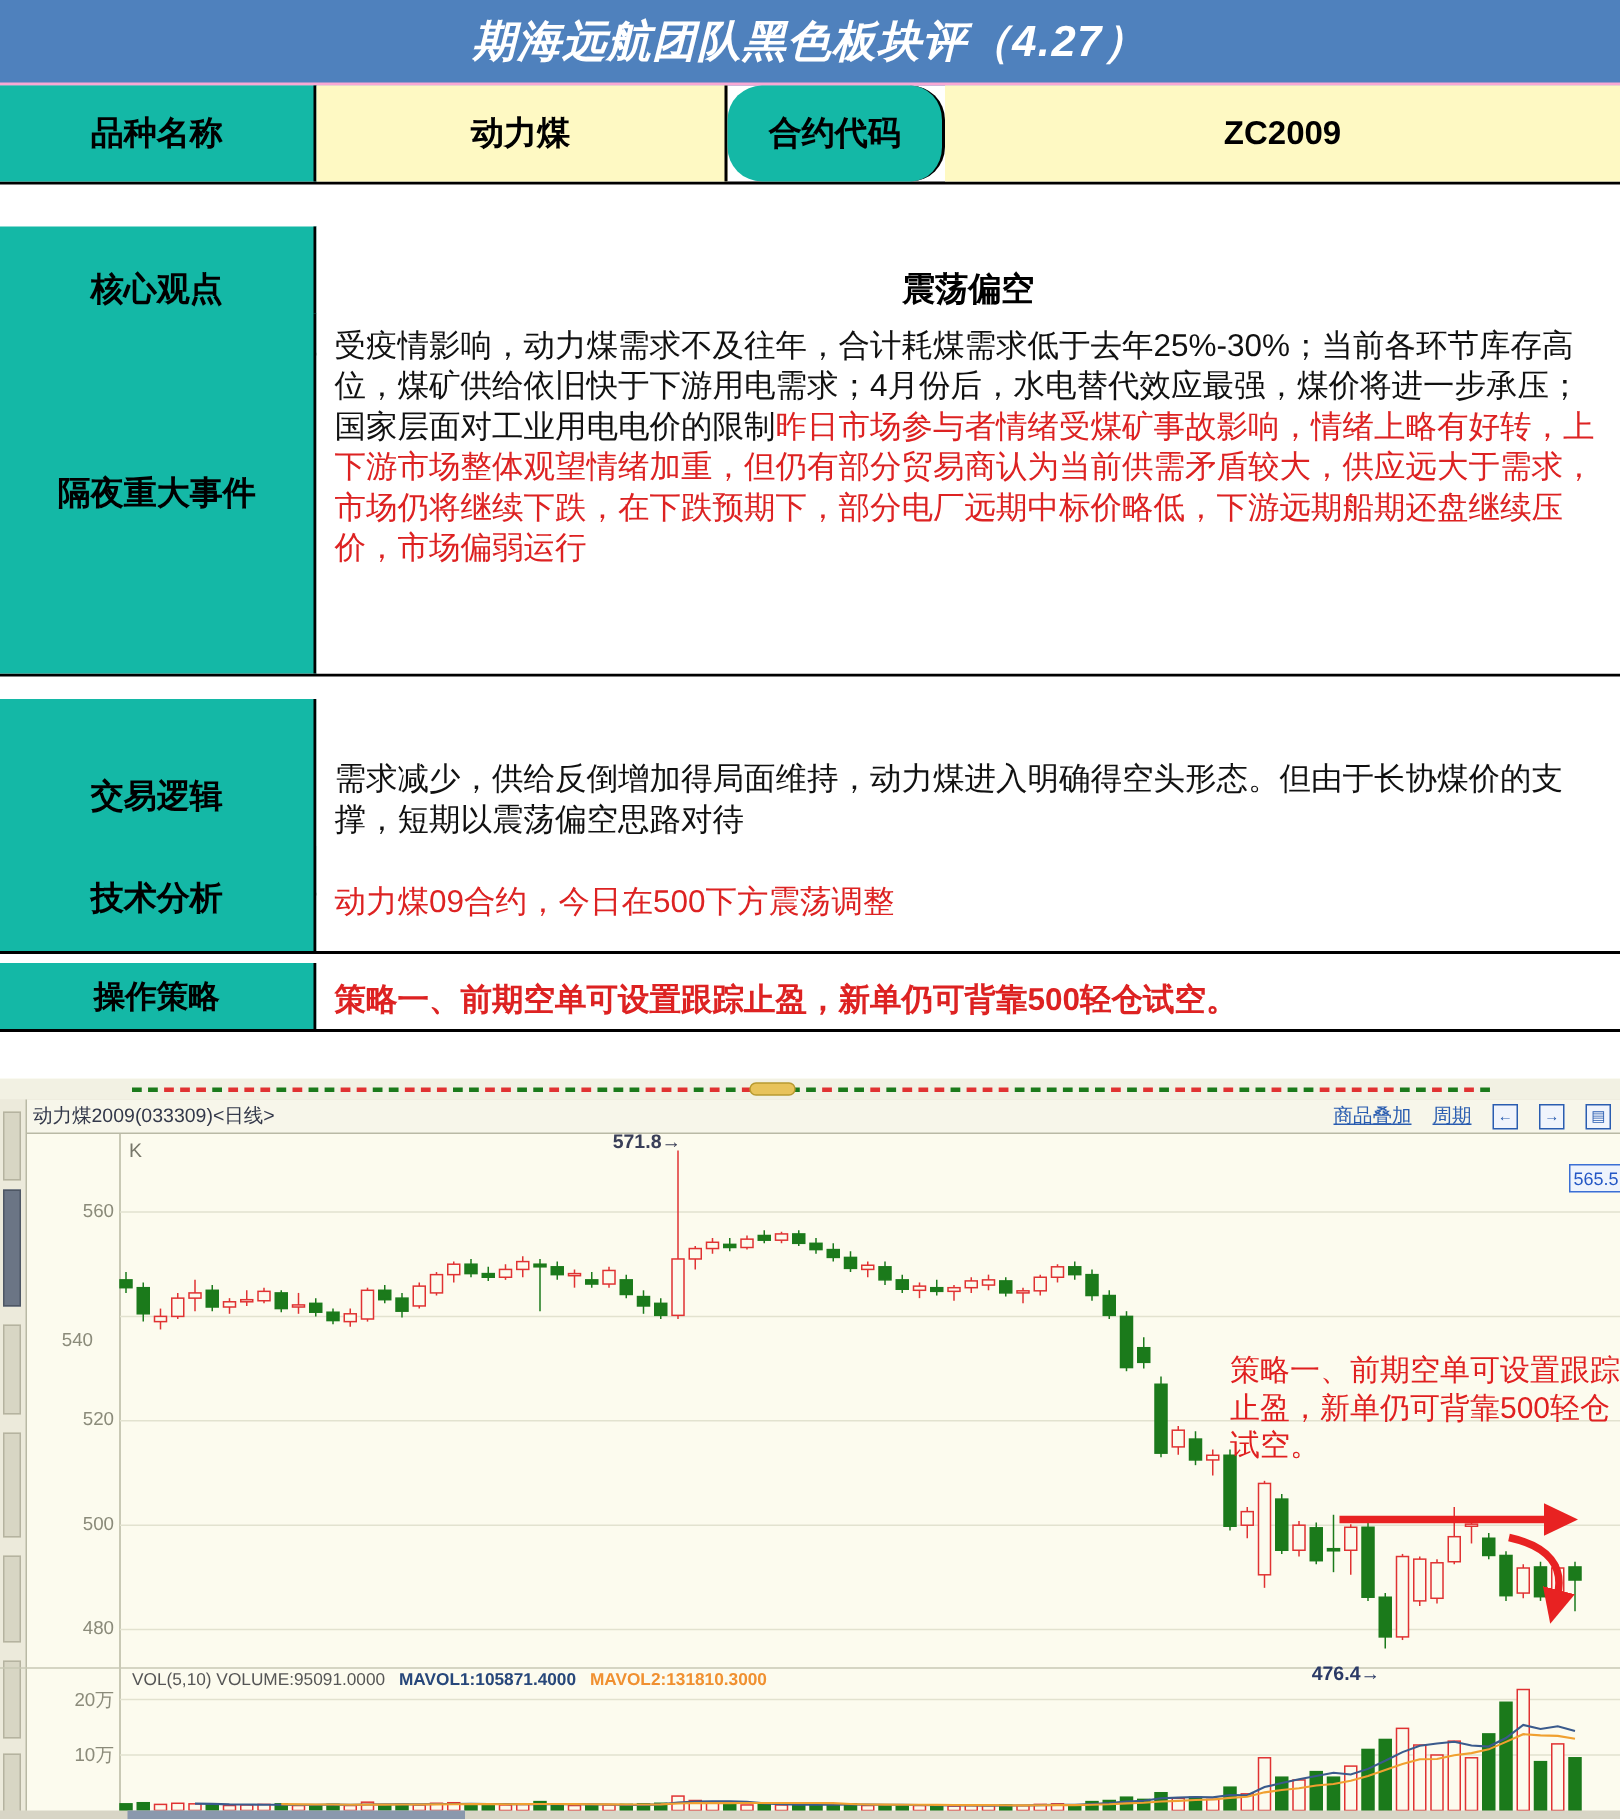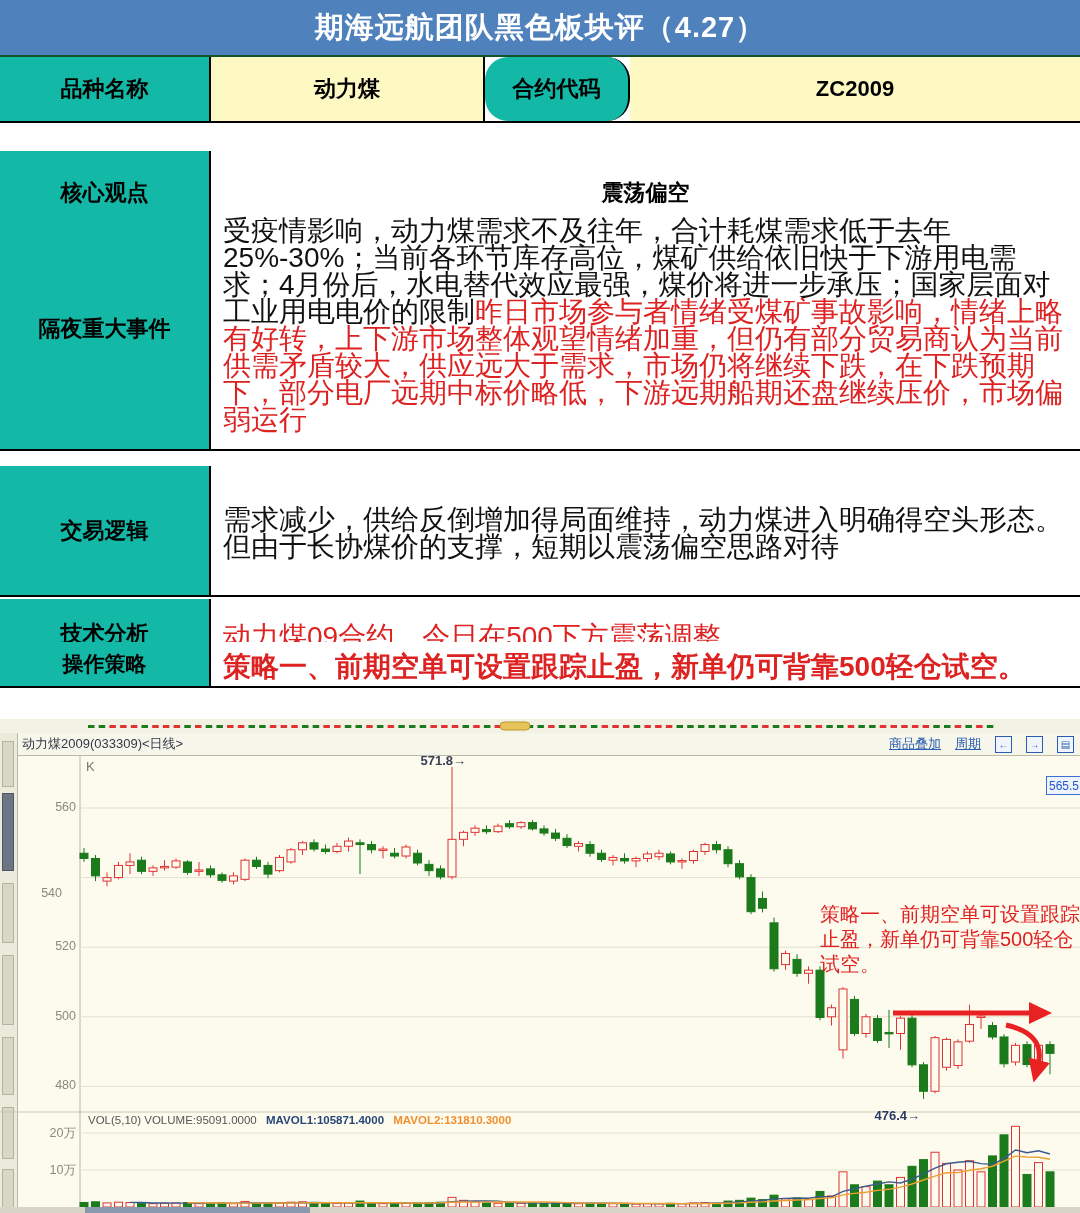--- a/index.html
+++ b/index.html
@@ -1,30 +1,30 @@
 <!DOCTYPE html>
 <html><head>
 <meta charset="utf-8">
 <style>
   html,body{margin:0;padding:0;background:#fff;}
   .stage{position:relative;width:1080px;height:1213px;overflow:hidden;
          font-family:"Liberation Sans","DejaVu Sans",sans-serif;background:#fff;}
   
   .rpt{position:absolute;left:0;top:0;width:1080px;height:719px;box-sizing:border-box;}
   .titlebar{position:absolute;left:0;top:0;width:1080px;height:57px;background:#4f81bd;
-            border-bottom:2px solid #14532d;display:flex;align-items:center;justify-content:center;
-            color:#fff;font-size:29px;font-weight:bold;letter-spacing:1px;box-sizing:border-box;}
+            border-bottom:2px solid #f9a8d4;display:flex;align-items:center;justify-content:center;
+            color:#fff;font-size:29px;font-weight:bold;letter-spacing:1px;box-sizing:border-box;font-style:italic;}
   .row{position:absolute;left:0;width:1080px;display:flex;box-sizing:border-box;border-bottom:2px solid #000;}
   .cell{box-sizing:border-box;border-right:2px solid #000;display:flex;align-items:center;justify-content:center;}
   .cell:last-child{border-right:none;}
   .hcell{background:#14b8a6;font-weight:bold;font-size:22px;color:#000;}
   .peach{background:#fef9c3;font-weight:bold;font-size:22px;color:#000;}
   .wcell{background:#fff;}
   .label-col{width:211px;flex:0 0 211px;}
-  .bodytext{display:block;padding:8px 12px 4px 12px;font-size:28px;line-height:27px;color:#111;text-align:left;width:100%;}
+  .bodytext{display:block;padding:8px 12px 4px 12px;font-size:21px;line-height:27px;color:#111;text-align:left;width:100%;}
   .redtext{color:#dd2222;}
   .centerbig{font-weight:bold;font-size:22px;}
   .vcen{align-items:center;}
   .disclaimer{position:absolute;left:0;top:688px;width:1080px;height:31px;background:#4f81bd;
               color:#fff;font-size:17px;display:flex;align-items:center;justify-content:center;}
   
   .chart{position:absolute;left:0;top:719px;width:1080px;height:494px;background:#fcfbee;overflow:hidden;}
   .navstrip{position:absolute;left:0;top:0;width:1080px;height:14px;background:#f2f1e3;border-bottom:1px solid #d9d8c6;}
   .charttitle{position:absolute;left:0;top:14px;width:1080px;height:23px;background:#f7f6ea;
               border-bottom:1px solid #b9b9a5;display:flex;align-items:center;box-sizing:border-box;}
@@ -77,21 +77,21 @@
       </div>
     </div>
 
     <div class="row" style="top:466px;height:131px;">
       <div class="cell hcell label-col">交易逻辑</div>
       <div class="cell wcell vcen" style="flex:1;">
         <span class="bodytext">需求减少，供给反倒增加得局面维持，动力煤进入明确得空头形态。但由于长协煤价的支撑，短期以震荡偏空思路对待</span>
       </div>
     </div>
 
-    <div class="row" style="top:599px;height:72px;">
+    <div class="row" style="top:564px;height:72px;">
       <div class="cell hcell label-col">技术分析</div>
       <div class="cell wcell vcen" style="flex:1;">
         <span class="bodytext redtext">动力煤09合约，今日在500下方震荡调整</span>
       </div>
     </div>
 
     <div class="row" style="top:642px;height:46px;">
       <div class="cell hcell label-col" style="font-size:21px;">操作策略</div>
       <div class="cell wcell vcen" style="flex:1;">
         <span class="bodytext redtext" style="font-weight:bold;">策略一、前期空单可设置跟踪止盈，新单仍可背靠500轻仓试空。</span>
@@ -486,21 +486,21 @@
         <defs>
           <marker id="ah" markerWidth="5" markerHeight="4.4" refX="1" refY="2.2" orient="auto" markerUnits="strokeWidth">
             <path d="M0,0 L4.6,2.2 L0,4.4 Z" fill="#e82222"></path>
           </marker>
         </defs>
         <line x1="893" y1="294" x2="1034" y2="294" stroke="#e82222" stroke-width="5" marker-end="url(#ah)"></line>
         <path d="M1006,306 Q1046,315 1038,346" fill="none" stroke="#e82222" stroke-width="5" marker-end="url(#ah)"></path>
       </svg>
 
     <div class="hl-label" style="left:86px;top:40px;color:#77776a;font-weight:normal;">K</div>
-    <div class="hl-label" style="left:404px;top:34px;width:62px;text-align:right;">571.8→</div>
+    <div class="hl-label" style="left:392px;top:34px;width:62px;text-align:right;">571.8→</div>
     <div class="hl-label" style="left:848px;top:389px;width:72px;text-align:right;color:#2b3a66;">476.4→</div>
     <div class="price-tag">565.5</div>
     <div class="anno-red">策略一、前期空单可设置跟踪止盈，新单仍可背靠500轻仓试空。</div>
 
     <div class="volhdr">
       <span class="v1">VOL(5,10) VOLUME:95091.0000</span>
       <span class="v2">MAVOL1:105871.4000</span>
       <span class="v3">MAVOL2:131810.3000</span>
     </div>
 

